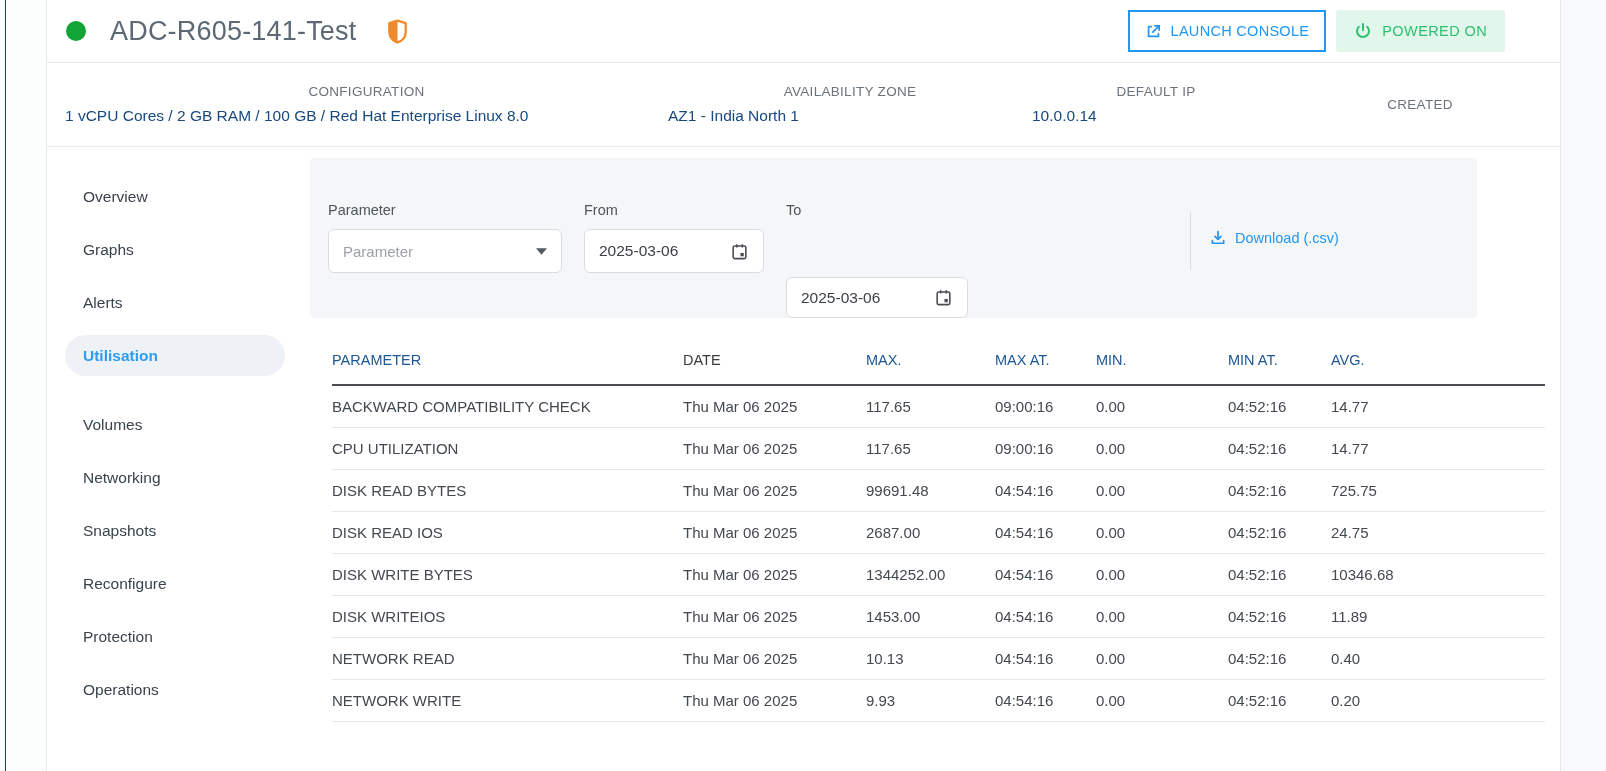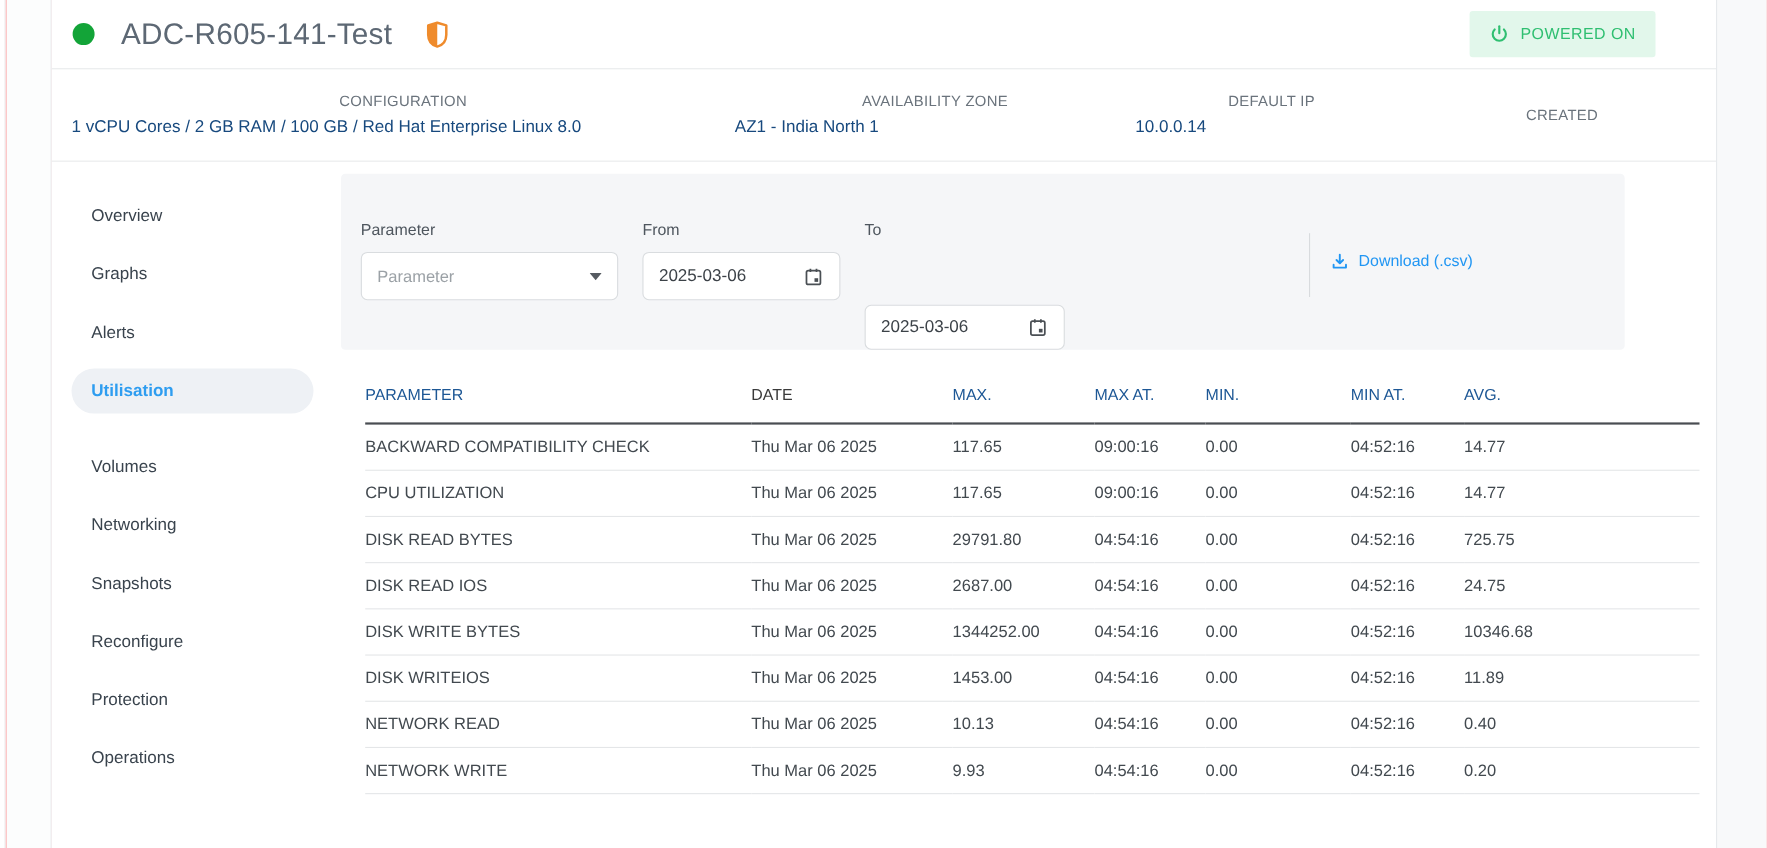--- a/index.html
+++ b/index.html
@@ -1,18 +1,18 @@
 <!DOCTYPE html>
 <html><head>
 <meta charset="utf-8">
 <style>
   * { margin:0; padding:0; box-sizing:border-box; }
   html,body { background:#fff; }
   body { font-family:"Liberation Sans", sans-serif; color:#42494f; }
-  .page { position:relative; width:1606px; height:771px; background:#fca5a5; overflow:hidden; }
+  .page { position:relative; width:1606px; height:771px; background:#701a75; overflow:hidden; }
 
   .left-strip  { position:absolute; left:0; top:0; width:5px;  height:100%; background:#fff; border-right:1px solid #edeff1; }
   .left-gutter { position:absolute; left:6px; top:0; width:41px; height:100%; background:#fcfdfd; border-right:1px solid #e6e9ec; }
   .right-gutter{ position:absolute; left:1560px; top:0; width:46px; height:100%; background:#f8f9fa; border-left:1px solid #e6e9ec; }
 
   .content { position:absolute; left:47px; top:0; width:1513px; height:771px; background:#fff; }
 
   
   .hdr { height:63px; display:flex; align-items:center; border-bottom:1px solid #e8eaec; padding-right:17px; }
   .status-dot { width:20px; height:20px; border-radius:50%; background:#13a438; margin-left:19px; flex:0 0 auto; }
@@ -79,20 +79,30 @@
       <div class="status-dot"></div>
       <div class="vm-title">ADC-R605-141-Test</div>
       <div class="shield">
         <svg width="21" height="27" viewBox="0 0 24 28">
           <path d="M12 1.6 L21.4 4.4 V14 C21.4 20.6 17.2 24.9 12 26.4 C6.8 24.9 2.6 20.6 2.6 14 V4.4 Z" fill="#fff" stroke="#ef8b2c" stroke-width="2.6" stroke-linejoin="round"></path>
           <path d="M12 1.6 L2.6 4.4 V14 C2.6 20.6 6.8 24.9 12 26.4 Z" fill="#ef8b2c"></path>
         </svg>
       </div>
       <div class="hdr-spacer"></div>
       <div class="hdr-buttons">
+        <button class="btn-launch">
+          <span style="display:flex;">
+            <svg width="17" height="17" viewBox="0 0 24 24" fill="none" stroke="#2196f3" stroke-width="2.4" stroke-linecap="round" stroke-linejoin="round">
+              <path d="M9 5H5v14h14v-4"></path>
+                <path d="M14 4h6v6"></path>
+                <path d="M20 4l-9 9"></path>
+            </svg>
+          </span>
+          <span>LAUNCH CONSOLE</span>
+        </button>
         <button class="btn-power">
           <span style="display:flex;">
             <svg width="18" height="18" viewBox="0 0 24 24" fill="none" stroke="#2fbf71" stroke-width="2.6" stroke-linecap="round">
               <path d="M12 2.5v8.5"></path>
                 <path d="M6.4 6.3a8 8 0 1 0 11.2 0"></path>
             </svg>
           </span>
           <span>POWERED ON</span>
         </button>
       </div>
@@ -246,21 +256,21 @@
                   <td>Thu Mar 06 2025</td>
                   <td>117.65</td>
                   <td>09:00:16</td>
                   <td>0.00</td>
                   <td>04:52:16</td>
                   <td>14.77</td>
                 </tr>
                 <tr>
                   <td>DISK READ BYTES</td>
                   <td>Thu Mar 06 2025</td>
-                  <td>29791.80</td>
+                  <td>99691.48</td>
                   <td>04:54:16</td>
                   <td>0.00</td>
                   <td>04:52:16</td>
                   <td>725.75</td>
                 </tr>
                 <tr>
                   <td>DISK READ IOS</td>
                   <td>Thu Mar 06 2025</td>
                   <td>2687.00</td>
                   <td>04:54:16</td>

